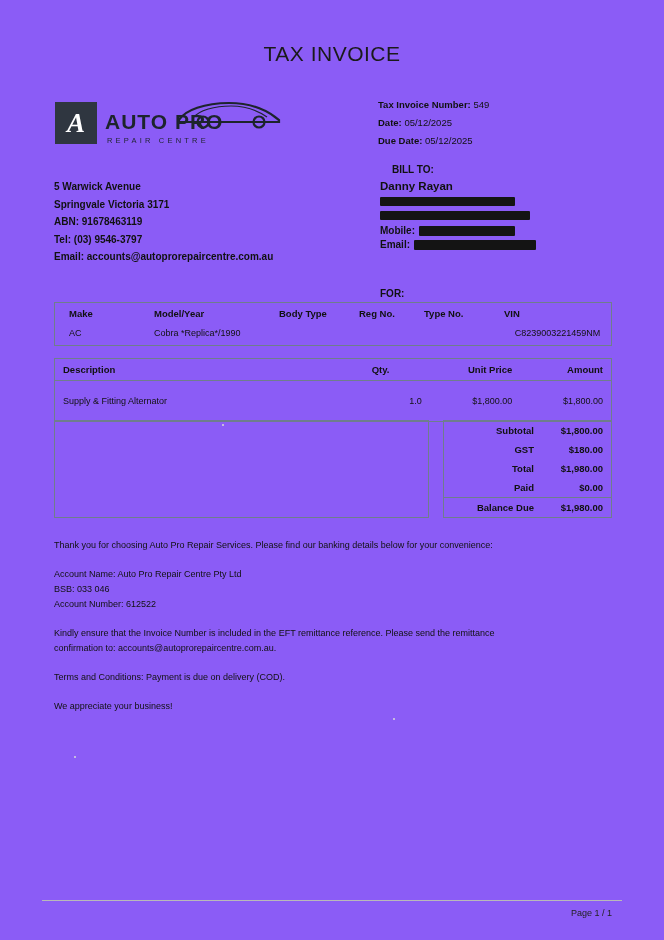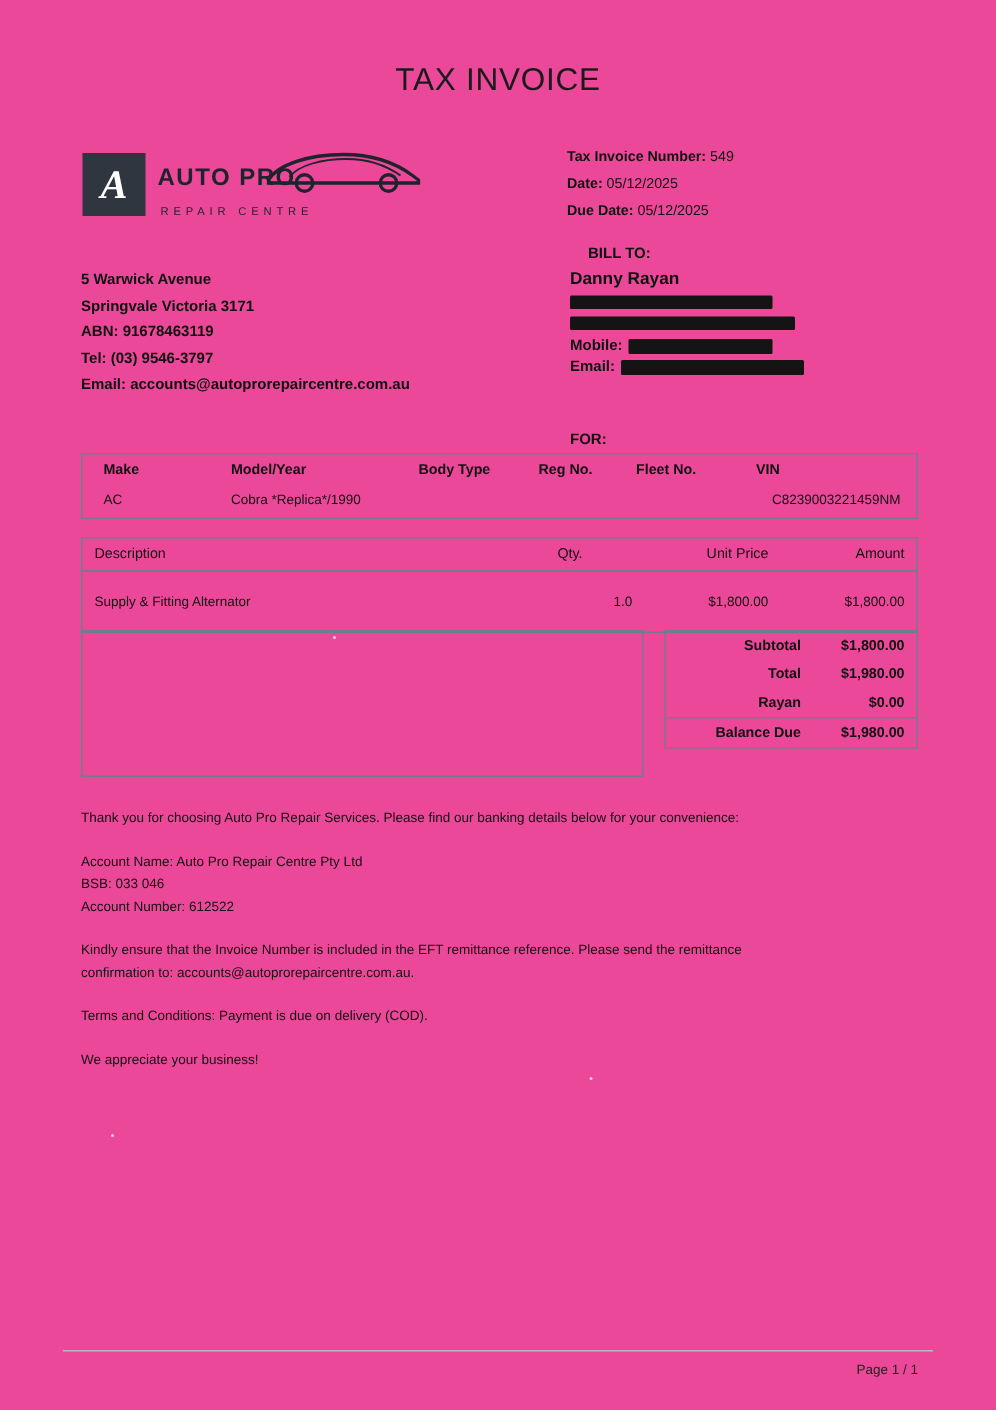--- a/index.html
+++ b/index.html
@@ -7,21 +7,21 @@
     padding: 0;
     background: #c8c8c8;
   }
   body {
     font-family: "Liberation Sans", sans-serif;
   }
   .page {
     position: relative;
     width: 664px;
     height: 940px;
-    background: #ec4899;
+    background: #8b5cf6;
     overflow: hidden;
     box-sizing: border-box;
   }
   .doc-title {
     position: absolute;
     top: 42px;
     left: 0;
     width: 664px;
     text-align: center;
     font-size: 21px;
@@ -57,21 +57,21 @@
     line-height: 42px;
     text-align: center;
     font-weight: bold;
     font-style: italic;
     font-family: "Liberation Serif", serif;
   }
   .logo-text {
     position: absolute;
     left: 50px;
     top: 10px;
-    font-size: 16px;
+    font-size: 21px;
     font-weight: bold;
     letter-spacing: 1px;
     color: #1d242c;
   }
   .logo-sub {
     position: absolute;
     left: 52px;
     top: 36px;
     font-size: 7.5px;
     letter-spacing: 3.2px;
@@ -200,21 +200,21 @@
     box-sizing: border-box;
   }
   .items table {
     width: 100%;
     border-collapse: collapse;
     font-size: 9px;
     color: #111;
   }
   .items thead th {
     font-size: 9.5px;
-    font-weight: normal;
+    font-weight: bold;
     padding: 5px 8px;
     border-bottom: 1px solid #6f7d8c;
     text-align: left;
   }
   .items tbody td {
     padding: 15px 8px;
     font-size: 9px;
   }
   .i-desc { width: 330px; }
   .i-qty { width: 55px; text-align: right; }
@@ -363,21 +363,21 @@
   <div class="for-label">FOR:</div>
 
   <div class="vehicle">
     <table>
       <thead>
         <tr>
           <th class="v-c1">Make</th>
           <th class="v-c2">Model/Year</th>
           <th class="v-c3">Body Type</th>
           <th class="v-c4">Reg No.</th>
-          <th class="v-c5">Fleet No.</th>
+          <th class="v-c5">Type No.</th>
           <th class="v-c6">VIN</th>
         </tr>
       </thead>
       <tbody>
         <tr>
           <td class="v-c1">AC</td>
           <td class="v-c2">Cobra *Replica*/1990</td>
           <td class="v-c3"></td>
           <td class="v-c4"></td>
           <td class="v-c5"></td>
@@ -411,25 +411,29 @@
   <div class="notes-box"></div>
 
   <div class="totals">
     <table>
       <tbody>
         <tr>
           <td class="lbl">Subtotal</td>
           <td class="val">$1,800.00</td>
         </tr>
         <tr>
+          <td class="lbl">GST</td>
+          <td class="val">$180.00</td>
+        </tr>
+        <tr>
           <td class="lbl">Total</td>
           <td class="val">$1,980.00</td>
         </tr>
         <tr>
-          <td class="lbl">Rayan</td>
+          <td class="lbl">Paid</td>
           <td class="val">$0.00</td>
         </tr>
         <tr class="divider">
           <td class="lbl">Balance Due</td>
           <td class="val">$1,980.00</td>
         </tr>
       </tbody>
     </table>
   </div>
 

